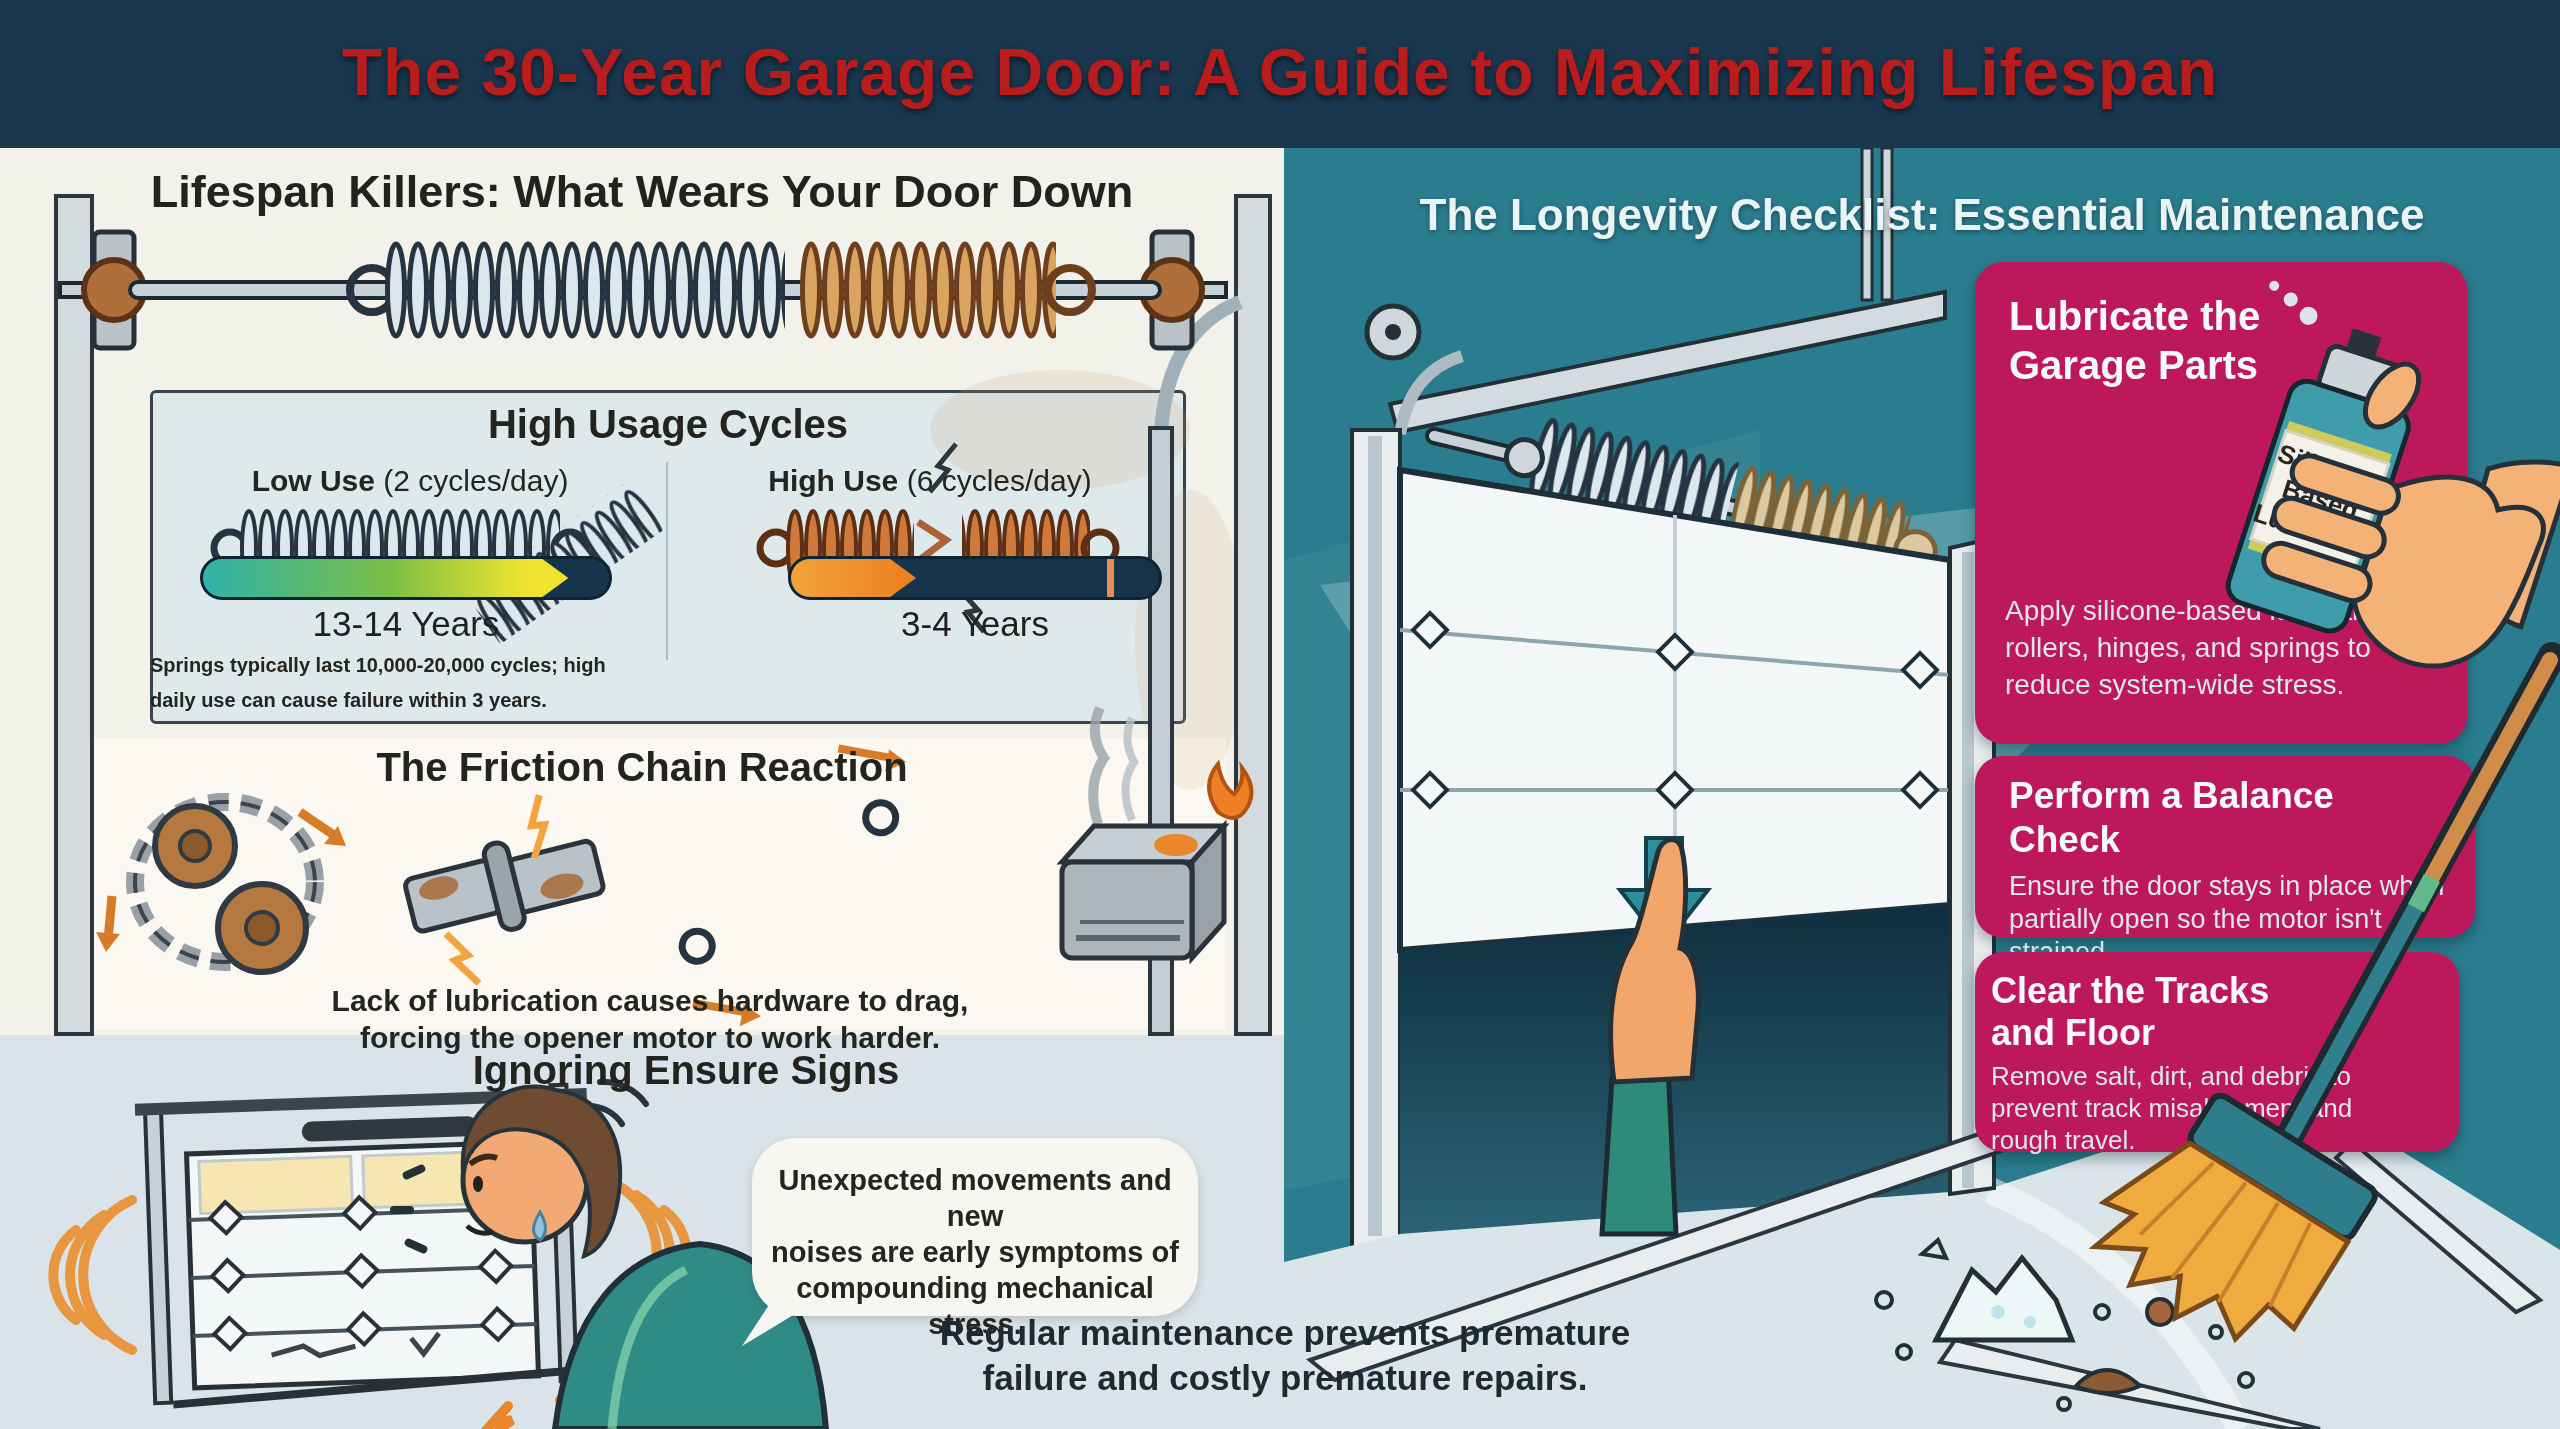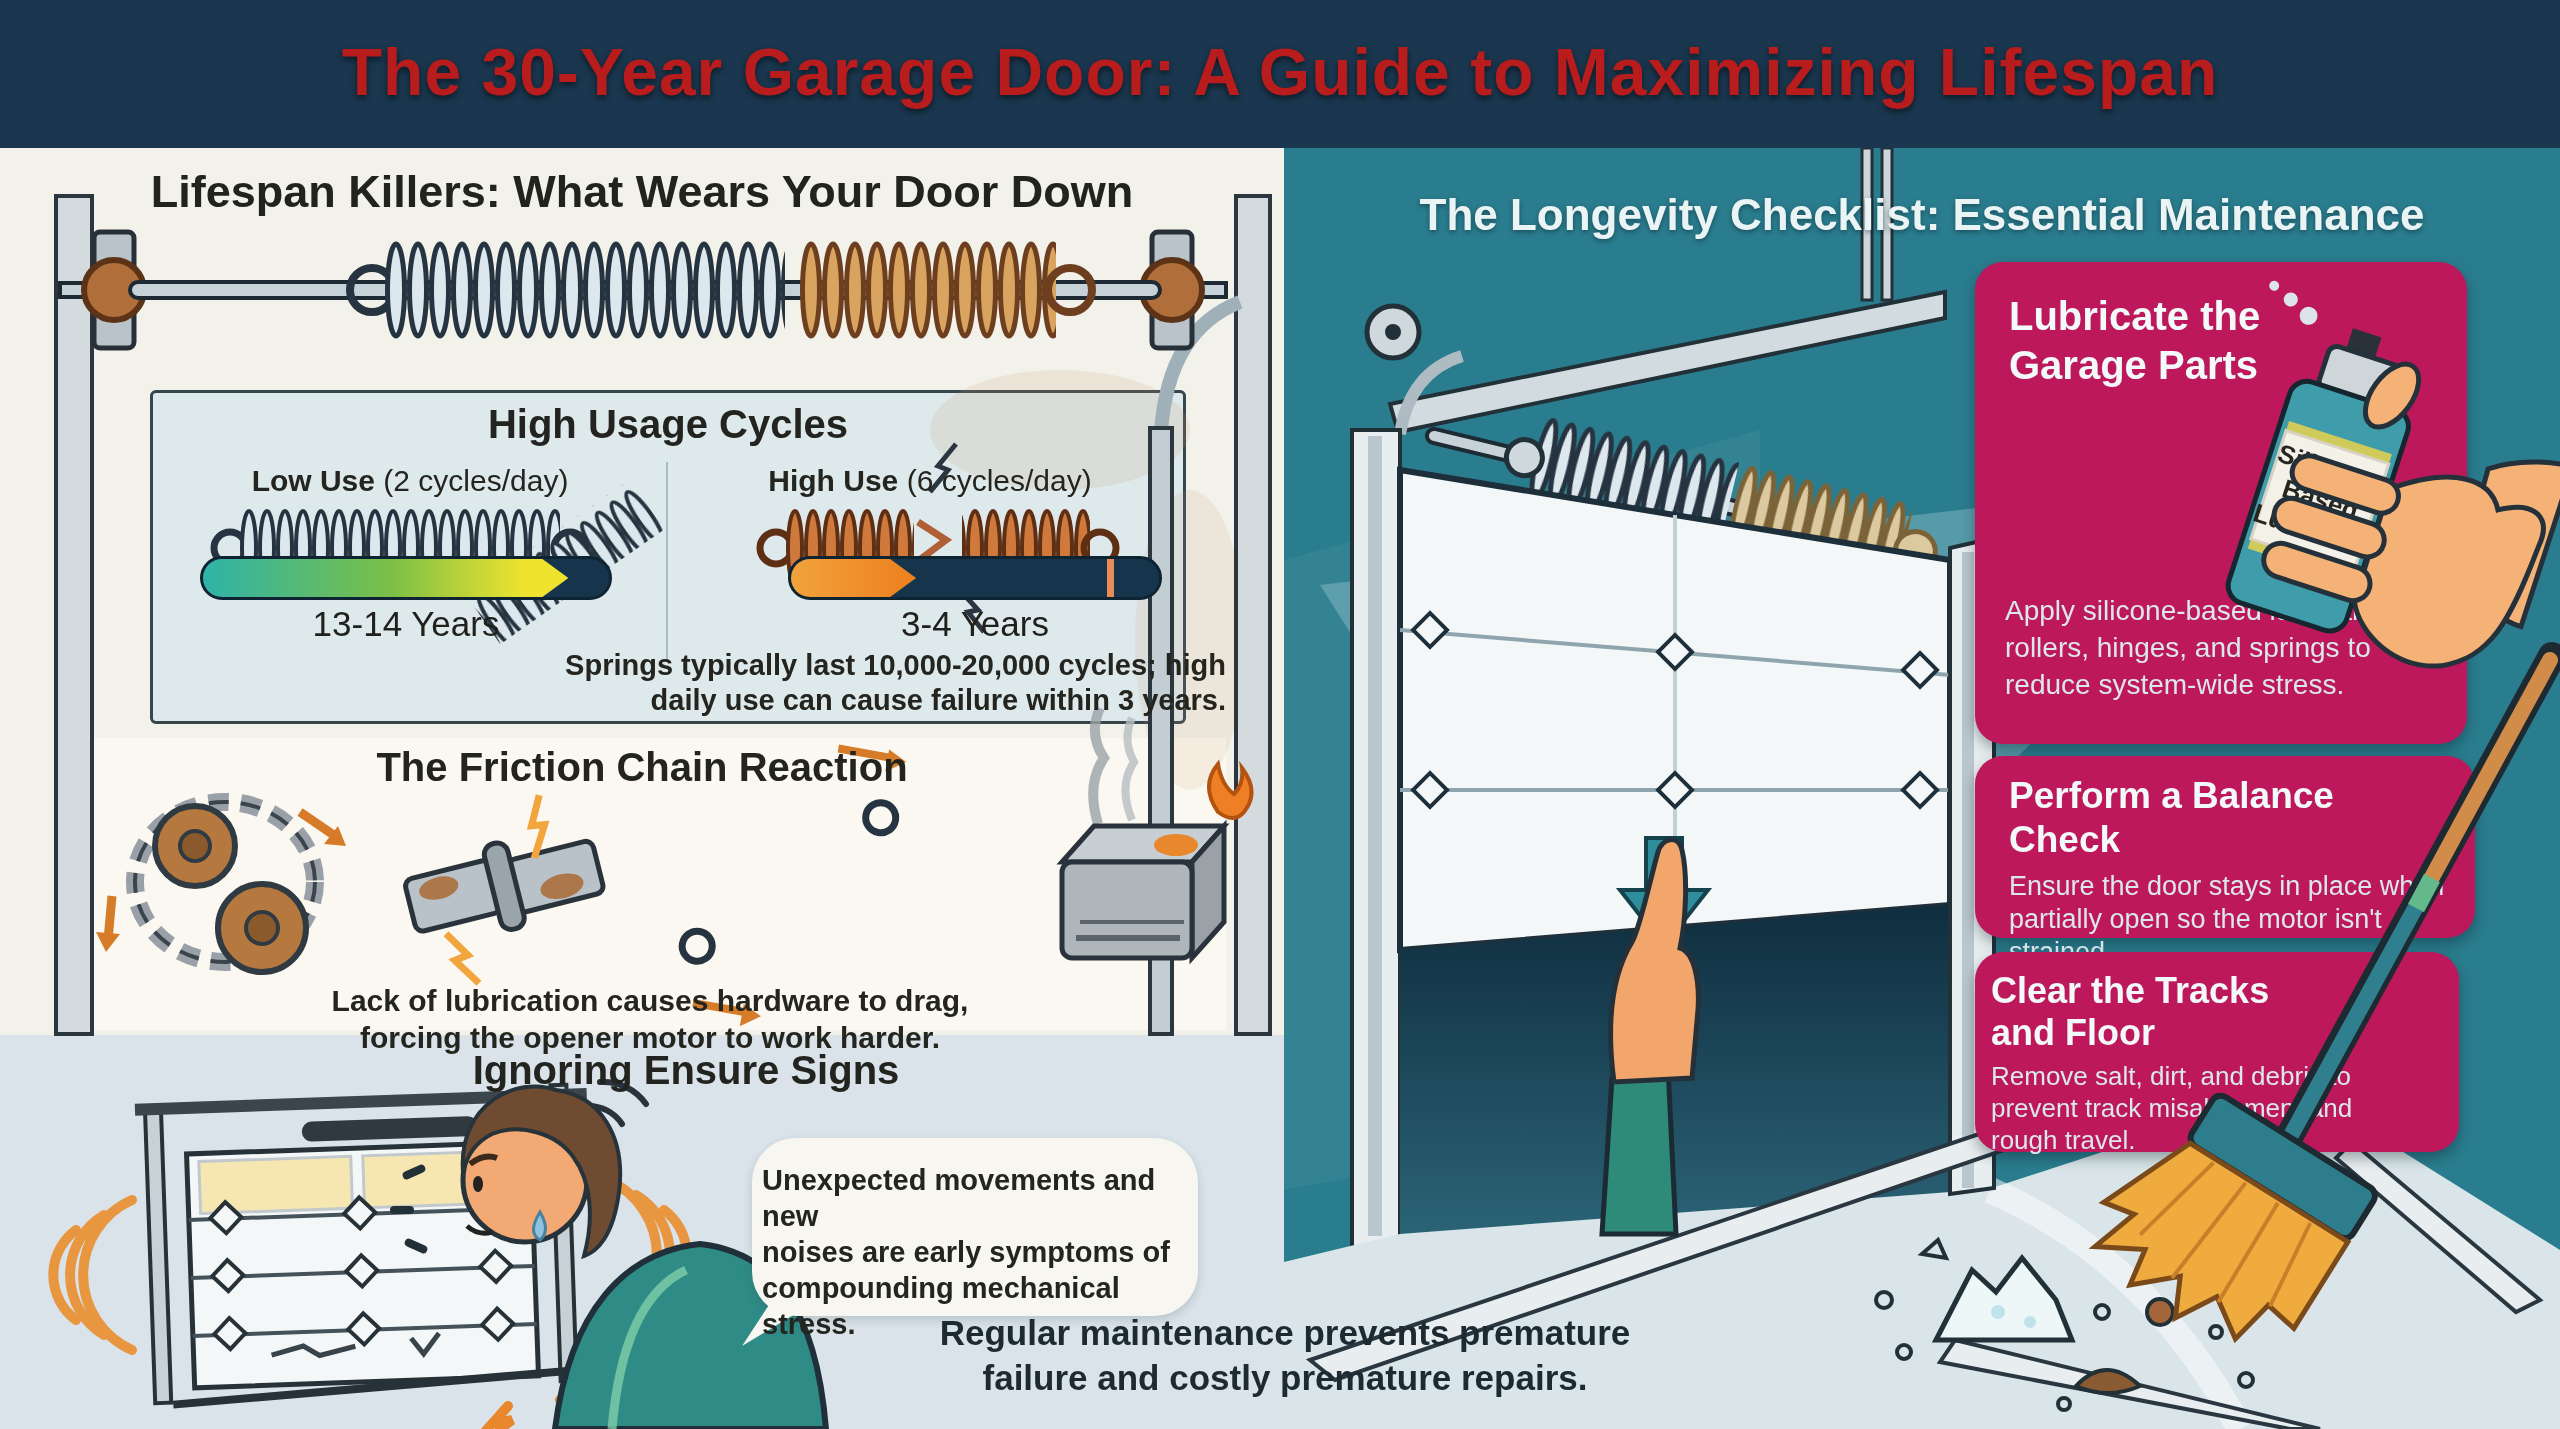--- a/index.html
+++ b/index.html
@@ -32,27 +32,27 @@
   .bar-high{left:788px;width:374px;}
   .bar-fill{position:absolute;left:0;top:0;height:100%;}
   .fill-low{width:90%;background:linear-gradient(90deg,#2fb3a9,#7cbf45 52%,#efe32f 88%);
     clip-path:polygon(0 0,calc(100% - 26px) 0,100% 50%,calc(100% - 26px) 100%,0 100%);}
   .fill-high{width:34%;background:linear-gradient(90deg,#f2a33c,#ec7f1e);
     clip-path:polygon(0 0,calc(100% - 26px) 0,100% 50%,calc(100% - 26px) 100%,0 100%);}
   .bar-tick{position:absolute;left:86%;top:0;width:7px;height:100%;background:#e98b54;}
   .years{top:604px;font-size:35px;font-weight:normal;text-align:center;color:#20211c;}
   .years-low{left:200px;width:412px;}
   .years-high{left:788px;width:374px;}
-  .usage-caption{left:150px;top:648px;width:1076px;text-align:right;font-size:29px;font-weight:bold;line-height:35px;color:#24251f;}
+  .usage-caption{left:150px;top:648px;width:1076px;text-align:left;font-size:20px;font-weight:bold;line-height:35px;color:#24251f;}
   .friction-heading{left:0;top:745px;width:1284px;text-align:center;font-size:40px;font-weight:bold;color:#23241f;}
   .friction-caption{left:190px;top:952px;width:920px;text-align:center;font-size:30px;font-weight:bold;line-height:37px;color:#24251f;margin-top:30px;}
   .warning-heading{left:336px;top:1048px;width:700px;text-align:center;font-size:40px;font-weight:bold;color:#23241f;}
   .bubble{left:752px;top:1138px;width:446px;height:178px;background:#f7f6f1;border-radius:44px;z-index:2;
     box-shadow:0 4px 10px rgba(40,60,70,.18);}
-  .bubble-text{left:762px;top:1162px;width:426px;text-align:left;font-size:29px;font-weight:bold;line-height:36px;color:#24251f;z-index:3;}
+  .bubble-text{left:762px;top:1162px;width:426px;text-align:center;font-size:29px;font-weight:bold;line-height:36px;color:#24251f;z-index:3;}
   .bubble-tail{left:742px;top:1284px;width:74px;height:62px;background:#f7f6f1;
     clip-path:polygon(55% 0,100% 28%,0 100%);z-index:2;}
   .bottom-note{left:880px;top:1310px;width:810px;text-align:center;font-size:35px;font-weight:bold;line-height:45px;color:#1e2a32;z-index:3;}
   
   .rp-header{left:1284px;top:190px;width:1276px;text-align:center;font-size:44px;font-weight:bold;color:#eaf4f5;
     z-index:2;text-shadow:0 2px 5px rgba(10,30,40,.5);}
   .card{background:#be185d;border-radius:28px;z-index:3;box-sizing:border-box;color:#dfe9ee;
     box-shadow:0 6px 14px rgba(5,20,30,.35);}
   .card1{left:1975px;top:262px;width:492px;height:482px;padding:30px 34px;}
   .card2{left:1975px;top:756px;width:500px;height:182px;padding:18px 34px;}

